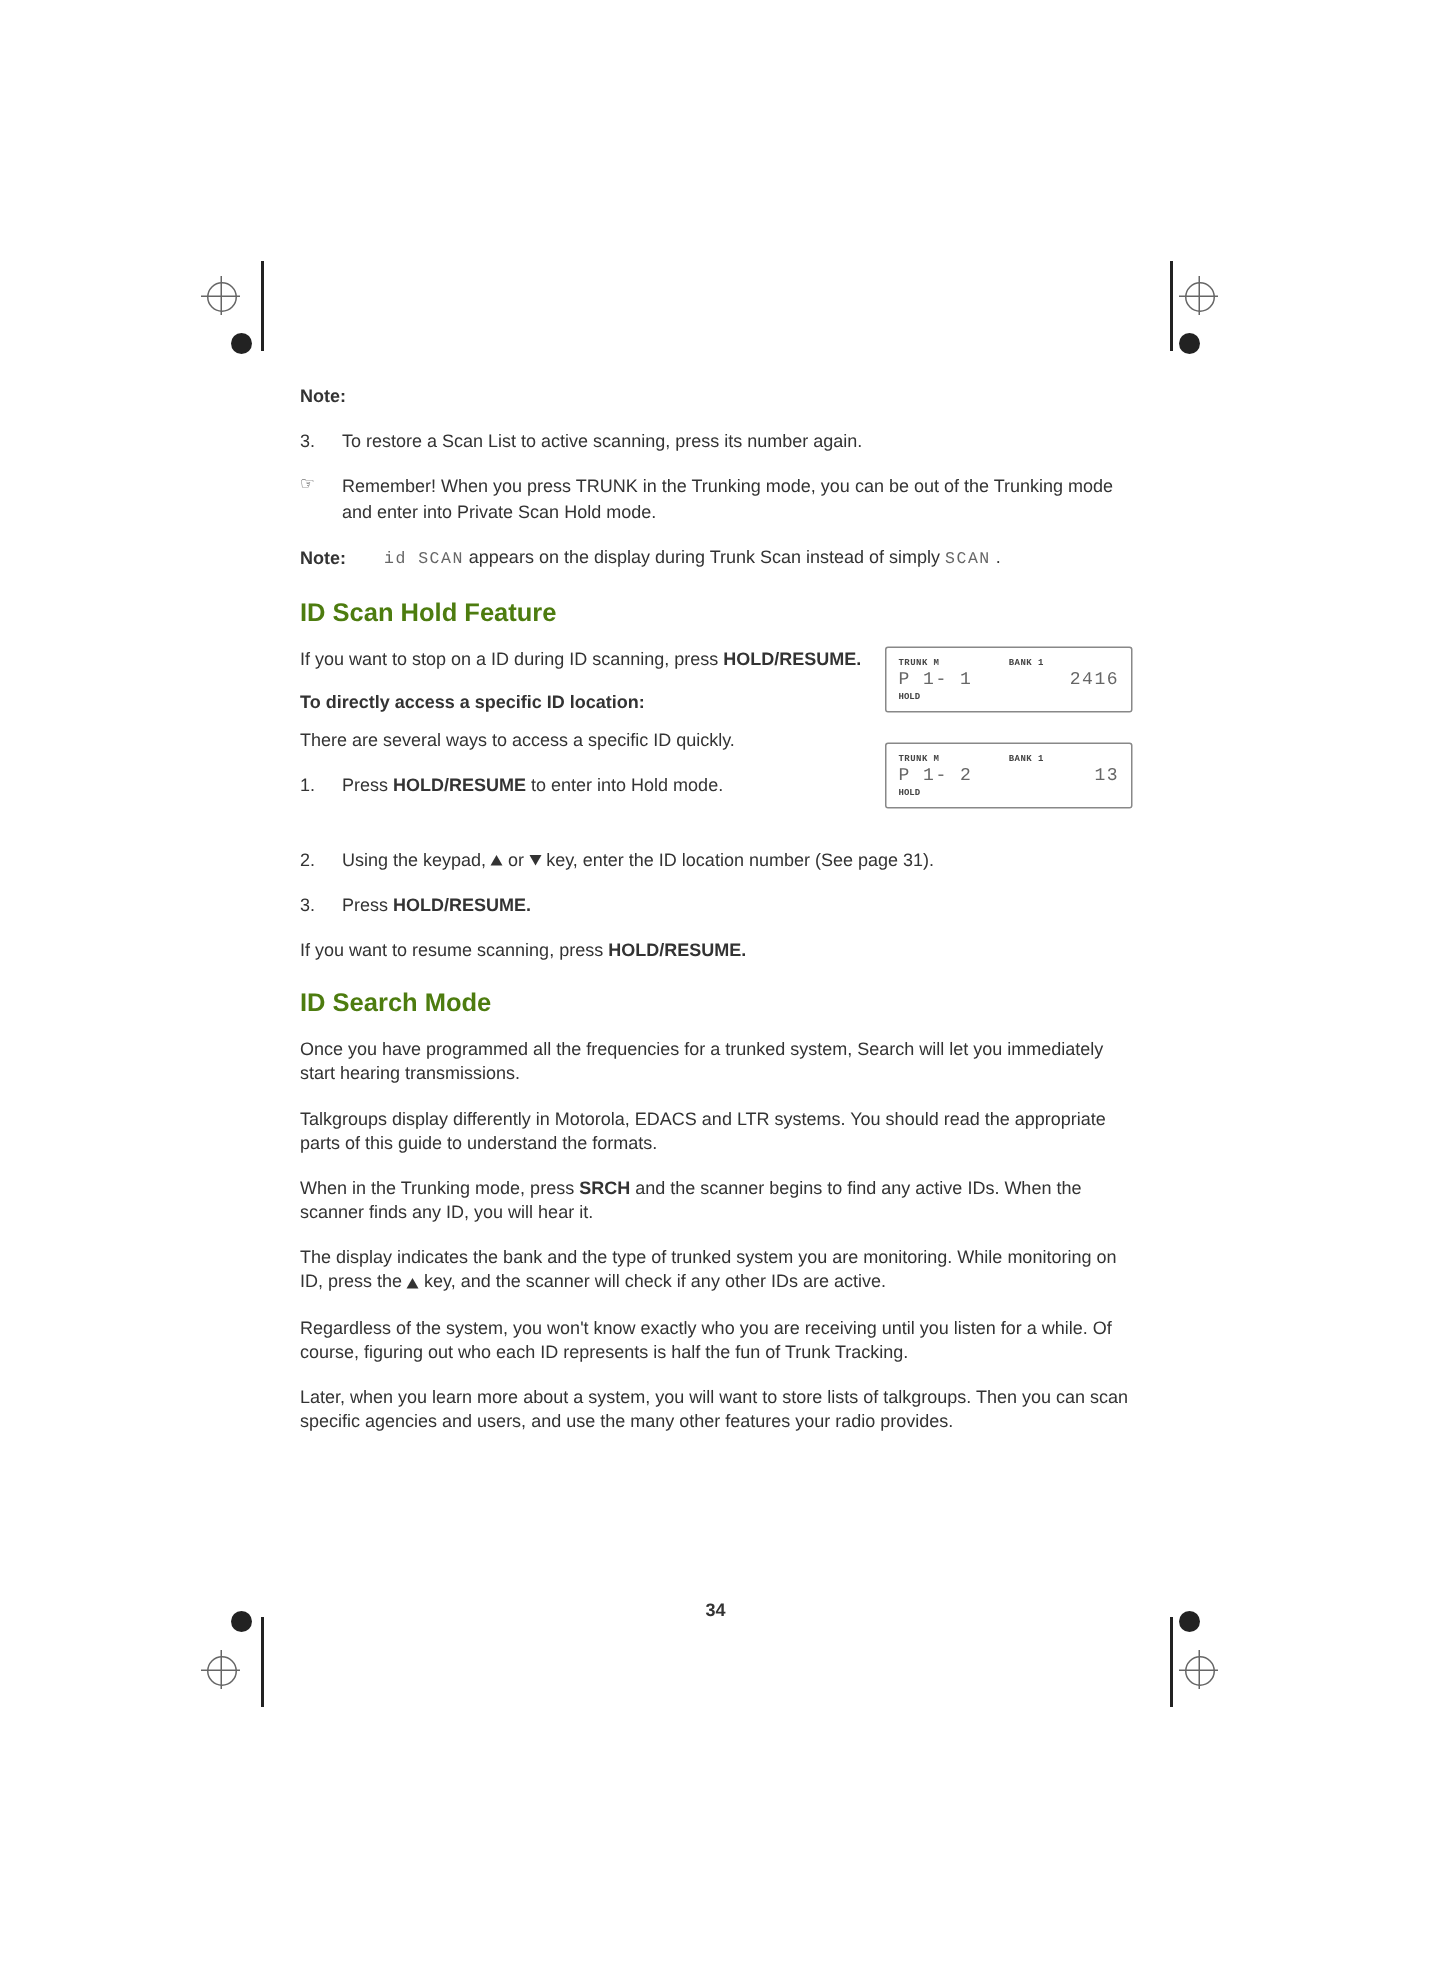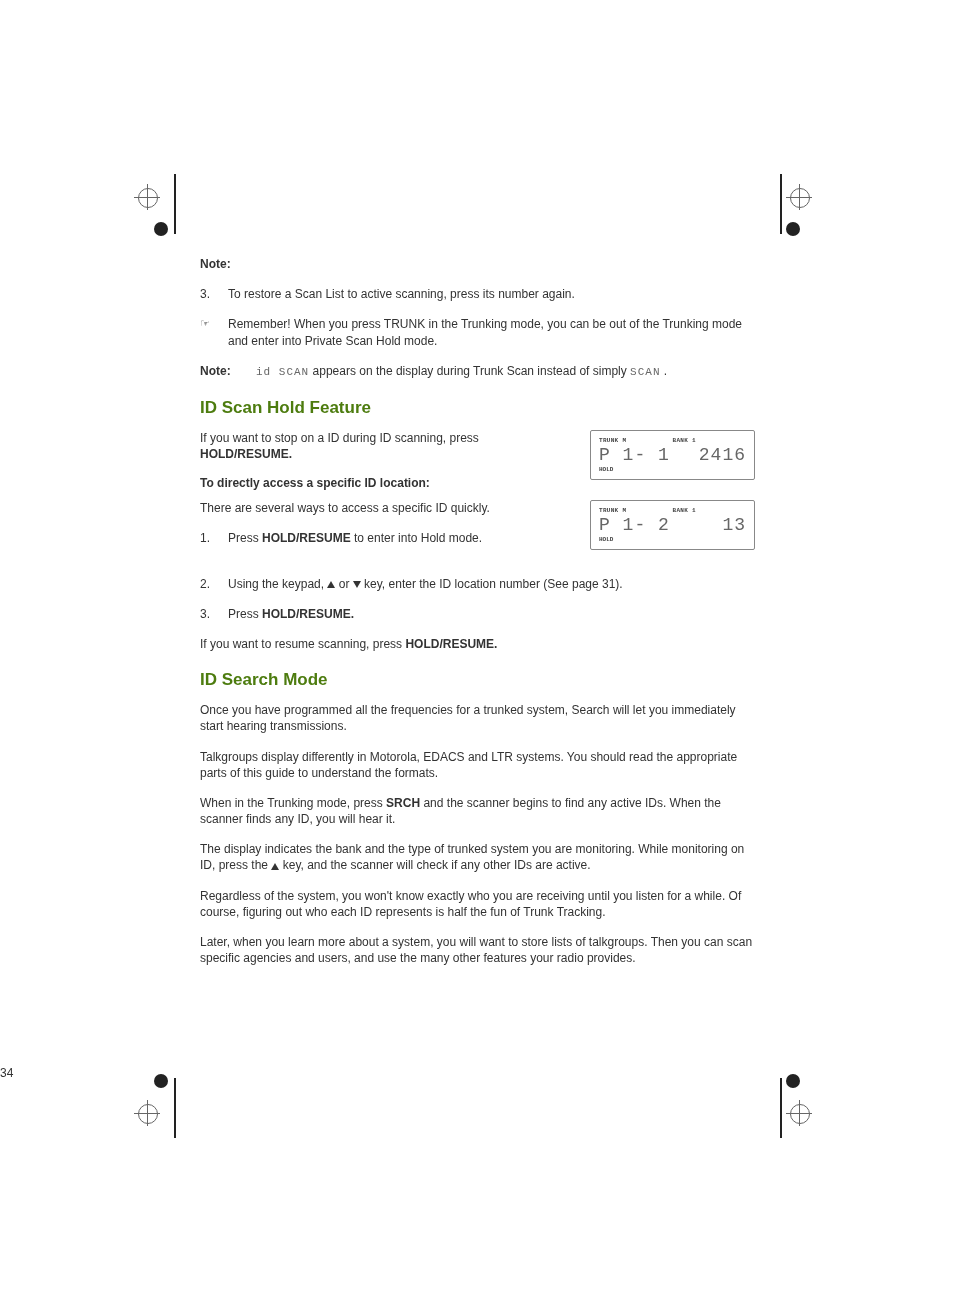--- a/index.html
+++ b/index.html
@@ -72,21 +72,21 @@
     margin-bottom: 14px;
   }
   .bold { font-weight: bold; }
   .sub-bold {
     font-size: 12px;
     font-weight: bold;
     margin-bottom: 10px;
   }
   .two-col {
     display: flex;
-    gap: 30px;
+    gap: 14px;
     margin-bottom: 10px;
   }
   .two-col .left { flex: 1; }
   .two-col .right { width: 165px; flex-shrink: 0; }
   .lcd {
     border: 1px solid #888;
     border-radius: 2px;
     padding: 6px 8px;
     font-family: "Courier New", monospace;
     margin-bottom: 20px;
@@ -96,21 +96,21 @@
     font-size: 6px;
     font-weight: bold;
     letter-spacing: 0.3px;
     color: #444;
   }
   .lcd .top-row .t1 { width: 50%; }
   .lcd .mid-row {
     display: flex;
     align-items: center;
     justify-content: space-between;
-    font-size: 18px;
+    font-size: 12px;
     color: #666;
     letter-spacing: 1px;
     line-height: 1;
     margin: 2px 0;
     font-family: "Courier New", monospace;
   }
   .lcd .bot-row {
     font-size: 6px;
     font-weight: bold;
     color: #444;
@@ -127,23 +127,24 @@
   }
   .arrow.down {
     border-left: 4px solid transparent;
     border-right: 4px solid transparent;
     border-top: 7px solid #333;
   }
   .page-num {
     position: absolute;
     bottom: 232px;
     width: 100%;
-    text-align: left;
+    text-align: center;
     font-size: 12px;
     color: #333;
+    font-weight: bold;
   }
   
   .reg {
     position: absolute;
     width: 30px; height: 30px;
   }
   .reg .circ {
     position: absolute;
     width: 18px; height: 18px;
     border: 1px solid #666;

